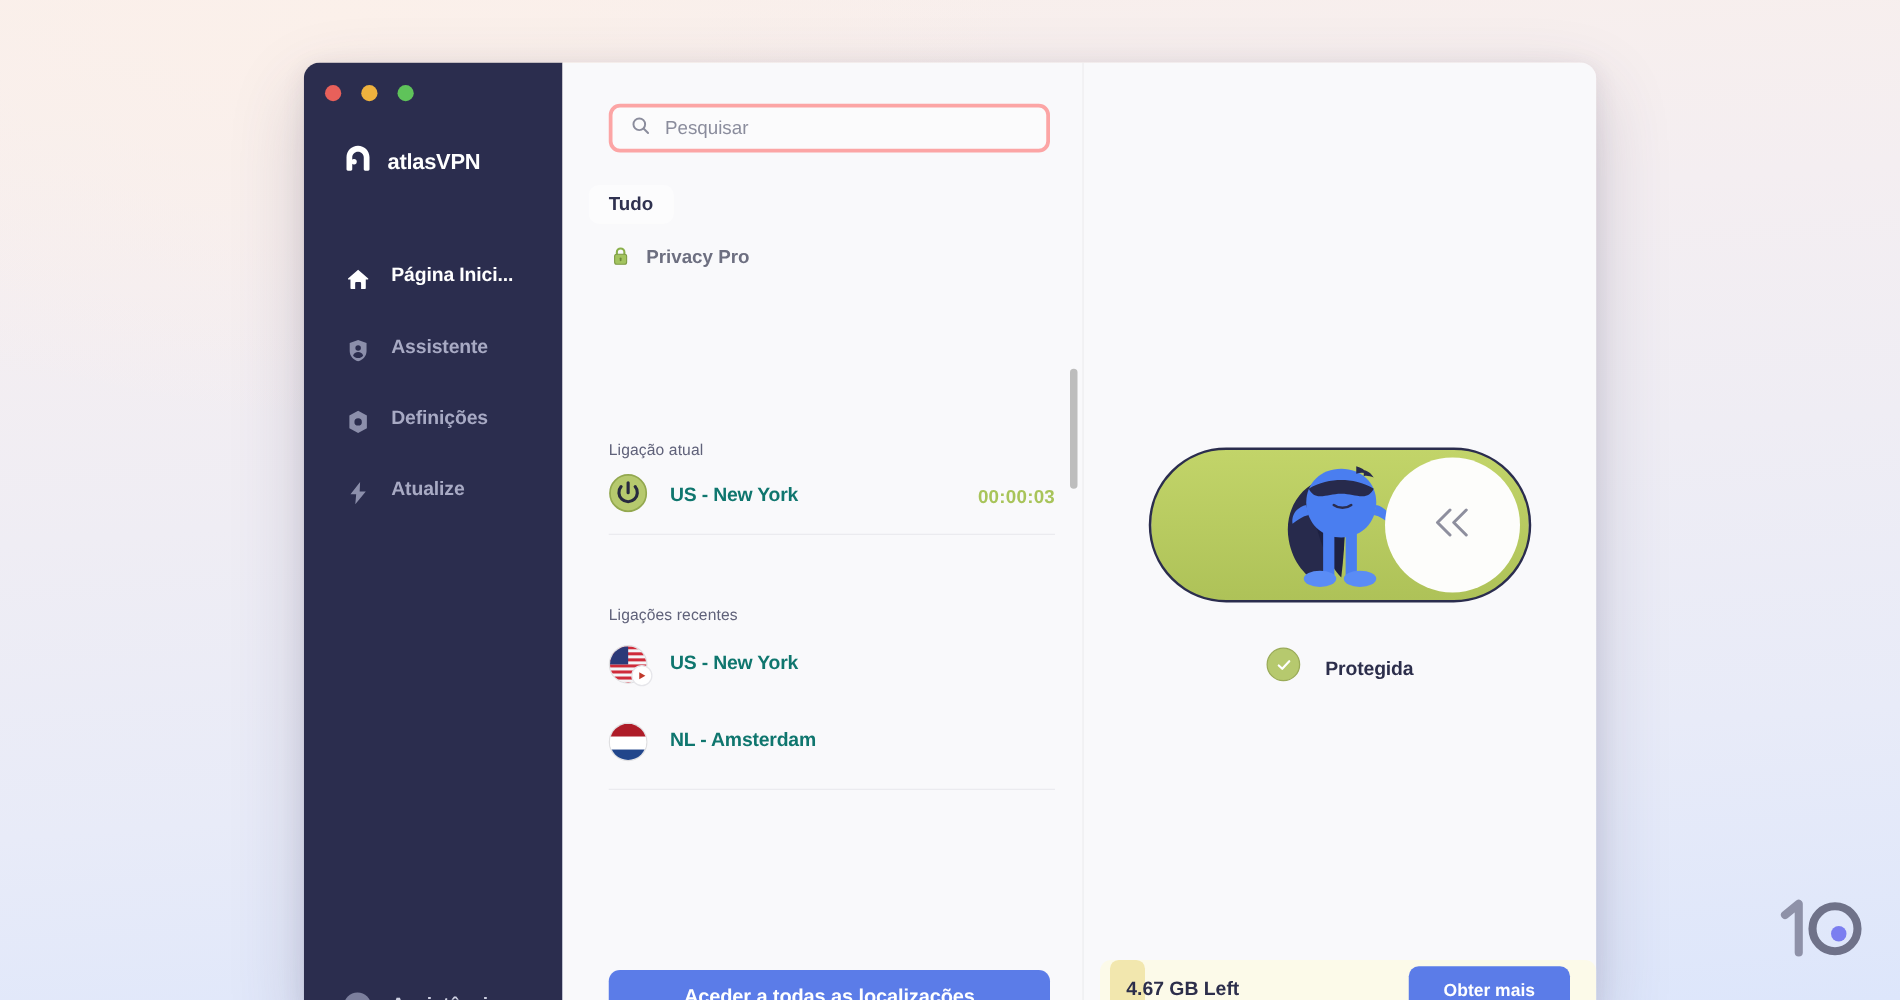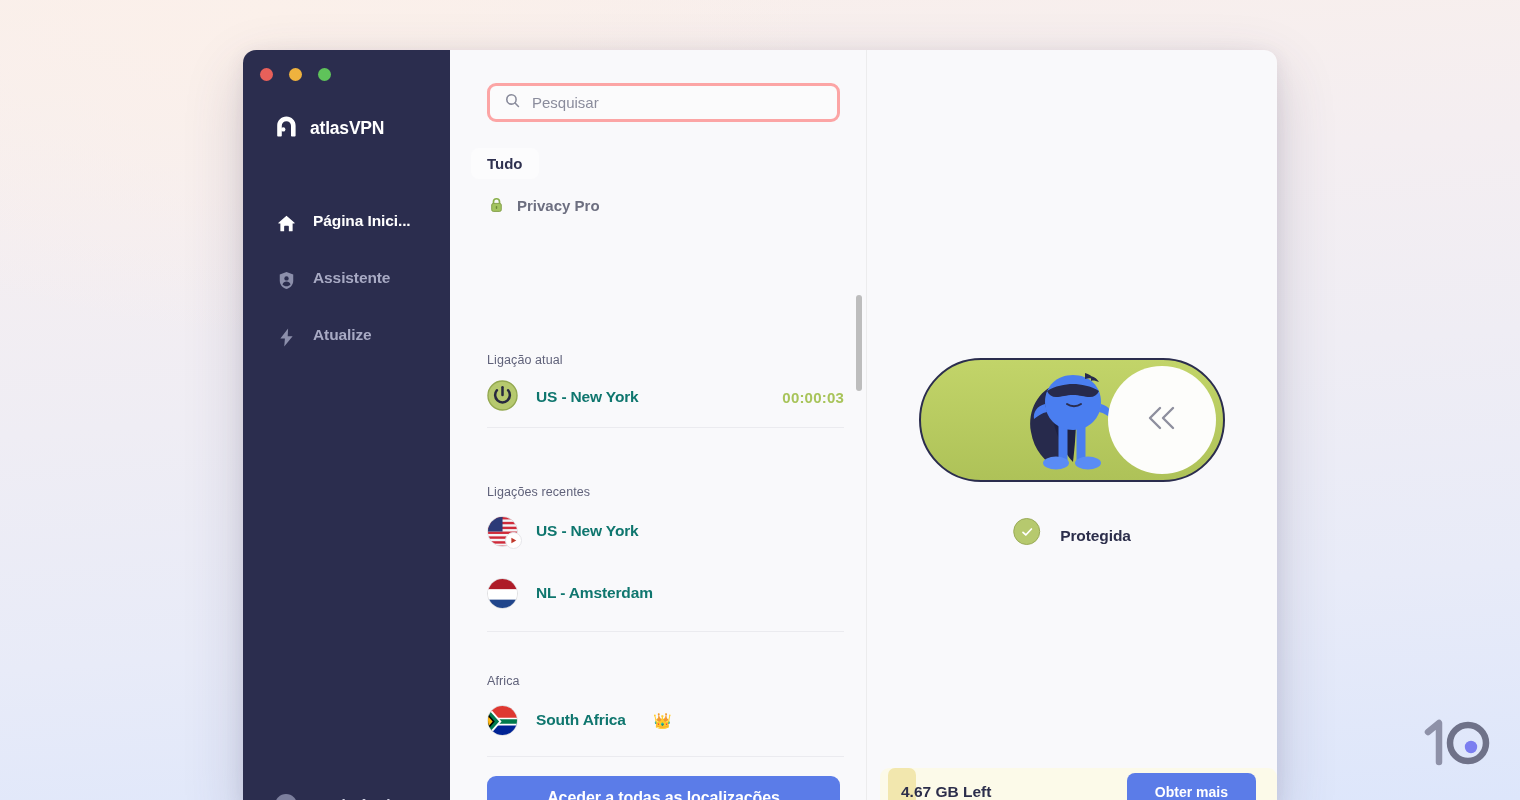--- a/index.html
+++ b/index.html
@@ -239,20 +239,29 @@
         <span class="nav-ico">
           <svg width="21" height="21" viewBox="0 0 24 24" fill="#8c8fab">
             <path d="M12 2.2 4.3 5v7.3c0 4.6 3.2 8.1 7.7 9.5 4.5-1.4 7.7-4.9 7.7-9.5V5L12 2.2z"></path>
             <circle cx="12" cy="9.6" r="2.5" fill="#2b2d4e"></circle>
             <path d="M7.4 16.6c.6-2.2 2.4-3.4 4.6-3.4s4 1.2 4.6 3.4c-1.2 1.3-2.8 2.1-4.6 2.1s-3.4-.8-4.6-2.1z" fill="#2b2d4e"></path>
           </svg>
         </span>
         <span>Assistente</span>
       </div>
 
+      <div class="nav-item">
+        <span class="nav-ico">
+          <svg width="21" height="21" viewBox="0 0 24 24" fill="#8c8fab">
+            <path d="M12 1.8 20 6.2v11.6L12 22.2 4 17.8V6.2L12 1.8z"></path>
+            <circle cx="12" cy="12" r="3.4" fill="#2b2d4e"></circle>
+          </svg>
+        </span>
+        <span>Definições</span>
+      </div>
 
       <div class="nav-item">
         <span class="nav-ico">
           <svg width="21" height="21" viewBox="0 0 24 24" fill="#8c8fab">
             <path d="M13.8 1.8 5 13.1h5.2L9.4 22.2 19 10.6h-5.6l.4-8.8z"></path>
           </svg>
         </span>
         <span>Atualize</span>
       </div>
     </nav>
@@ -347,42 +356,20 @@
               <rect y="21.3" width="32" height="10.7" fill="#21468b"></rect>
             </svg>
           </span>
         </span>
         <span class="loc-name">NL - Amsterdam</span>
       </div>
 
       <div class="divider" style="margin-top:10px;"></div>
     </div>
 
-    <div style="position:absolute; left:0; top:624px; width:100%;">
-      <div class="section-label">Africa</div>
-      <div class="loc-row" style="height:56px; margin-top:4px;">
-        <span class="flag">
-          <span class="clip">
-            <svg width="31" height="31" viewBox="0 0 32 32">
-              <rect width="32" height="16" fill="#de3831"></rect>
-              <rect y="16" width="32" height="16" fill="#002395"></rect>
-              <path d="M0 12h32v8H0z" fill="#ffffff"></path>
-              <path d="M0 13.6h32v4.8H0z" fill="#007a4d"></path>
-              <path d="M0 0 14 16 0 32z" fill="#ffffff"></path>
-              <path d="M0 3 11.5 16 0 29z" fill="#007a4d"></path>
-              <path d="M0 8 7 16 0 24z" fill="#000000"></path>
-              <path d="M0 10.5 4.8 16 0 21.5z" fill="#ffb612"></path>
-            </svg>
-          </span>
-        </span>
-        <span class="loc-name">South Africa</span>
-        <span class="crown">👑</span>
-      </div>
-      <div class="divider" style="margin-top:8px;"></div>
-    </div>
 
     <div style="position:absolute; left:0; top:741px; width:100%;">
       <div class="section-label">Asia</div>
     </div>
 
     <div class="cta">Aceder a todas as localizações</div>
 
     <div class="scrollbar">
       <div class="scroll-thumb"></div>
     </div>

